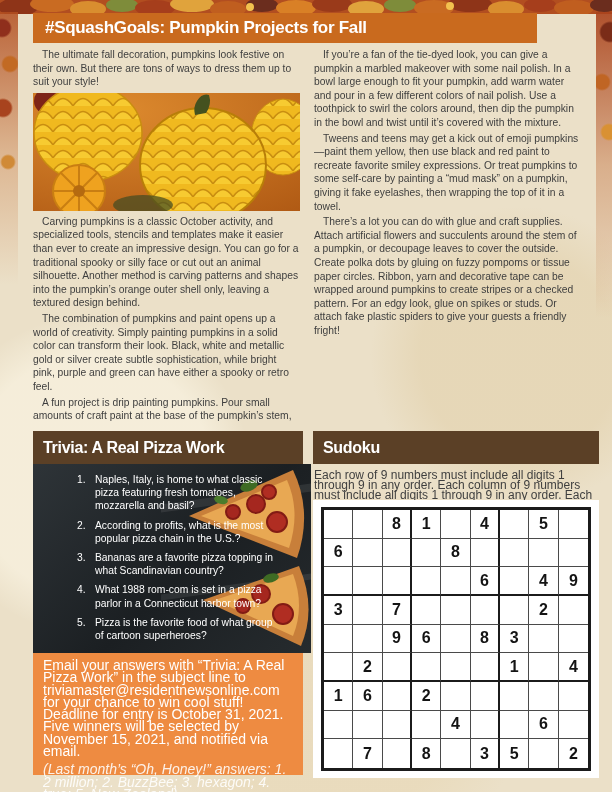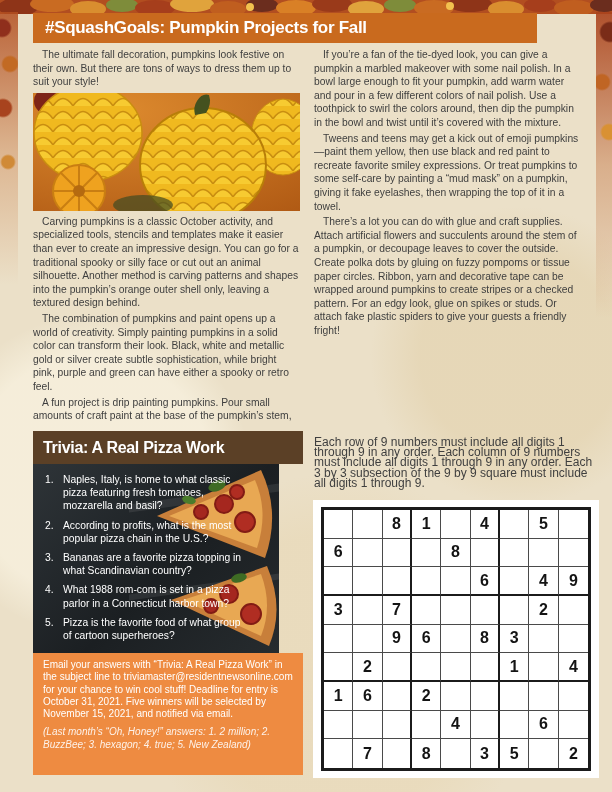--- a/index.html
+++ b/index.html
@@ -34,28 +34,28 @@
   .col{position:absolute;top:48px;font-size:10.3px;line-height:13.6px;color:#3E3E3E;}
   .col-left{left:33px;width:267px;}
   .col-right{left:314px;width:266px;}
   .col p{margin:0 0 2px 0;text-indent:9px;}
   .col-right p.no-indent{text-indent:0;}
   .pumpkin-figure{display:block;width:267px;height:118px;margin:4px 0 4px 0;}
   
   .trivia-box{position:absolute;left:33px;top:431px;width:270px;height:344px;}
   .bar{height:33px;display:flex;align-items:center;background:#5B4026;}
   .bar h2{margin:0 0 0 10px;font-size:16px;font-weight:bold;color:#FFFFFF;letter-spacing:-0.3px;}
-  .trivia-photo{position:relative;width:246px;height:189px;background:linear-gradient(135deg,#2E3438 0%,#1B1F22 55%,#262B2E 100%);overflow:hidden;}
+  .trivia-photo{position:relative;width:246px;height:189px;background:linear-gradient(135deg,#2E3438 0%,#1B1F22 55%,#262B2E 100%);overflow:hidden;padding-left:32px;}
   .pizza-svg{position:absolute;right:0;top:0;height:189px;width:150px;}
   .trivia-questions{position:relative;margin:0;padding:9px 0 0 12px;list-style:none;counter-reset:q;width:200px;color:#FFFFFF;font-size:10.3px;line-height:13.2px;}
   .trivia-questions li{counter-increment:q;position:relative;padding-left:18px;margin-bottom:6px;}
   .trivia-questions li::before{content:counter(q) ".";position:absolute;left:0;top:0;}
   .trivia-cta{width:270px;height:122px;background:#EE8B41;color:#FFFFFF;box-sizing:border-box;padding:6px 10px 0 10px;}
   .trivia-cta h3{margin:0 0 2px 0;font-size:14.5px;letter-spacing:-0.3px;}
-  .trivia-cta p{margin:0;font-size:10px;line-height:12.3px;}
+  .trivia-cta p{margin:0;font-size:14px;line-height:12.3px;}
   .trivia-cta p.last-month{margin-top:6px;font-style:italic;color:rgba(255,255,255,.88);}
   
   .sudoku-box{position:absolute;left:313px;top:431px;width:286px;}
   .sudoku-instructions{margin:6px 8px 0 1px;width:283px;font-size:12px;line-height:10.2px;color:#3F3F3F;}
   .sudoku-panel{position:absolute;left:313px;top:500px;width:286px;height:278px;background:#FFFFFF;box-sizing:border-box;padding:7px 8px;}
   .sgrid{display:grid;grid-template-columns:repeat(9,1fr);grid-template-rows:repeat(9,1fr);width:270px;height:264px;border:3px solid #1B1B1B;background:#FFFFFF;box-sizing:border-box;}
   .scell{border-right:1px solid #4A4A4A;border-bottom:1px solid #4A4A4A;display:flex;align-items:center;justify-content:center;font-weight:bold;font-size:16px;color:#141414;}
   .scell:nth-child(9n){border-right:none;}
   .scell:nth-child(n+73){border-bottom:none;}
   .scell:nth-child(9n+3),.scell:nth-child(9n+6){border-right:2.5px solid #1B1B1B;}
@@ -177,20 +177,23 @@
           <li>Pizza is the favorite food of what group of cartoon superheroes?</li>
         </ol>
     </div>
     <div class="trivia-cta">
       <p>Email your answers with “Trivia: A Real Pizza Work” in the subject line to triviamaster@residentnewsonline.com for your chance to win cool stuff! Deadline for entry is October 31, 2021. Five winners will be selected by November 15, 2021, and notified via email.</p>
       <p class="last-month">(Last month’s “Oh, Honey!” answers: 1. 2 million; 2. BuzzBee; 3. hexagon; 4. true; 5. New Zealand)</p>
     </div>
   </div>
 
   <div class="sudoku-box">
+    <div class="bar">
+      <h2>Sudoku</h2>
+    </div>
     <p class="sudoku-instructions">Each row of 9 numbers must include all digits 1 through 9 in any order. Each column of 9 numbers must include all digits 1 through 9 in any order. Each 3 by 3 subsection of the 9 by 9 square must include all digits 1 through 9.</p>
   </div>
   <div class="sudoku-panel">
     <div class="sgrid">
         <div class="scell"></div>
         <div class="scell"></div>
         <div class="scell">8</div>
         <div class="scell">1</div>
         <div class="scell"></div>
         <div class="scell">4</div>

